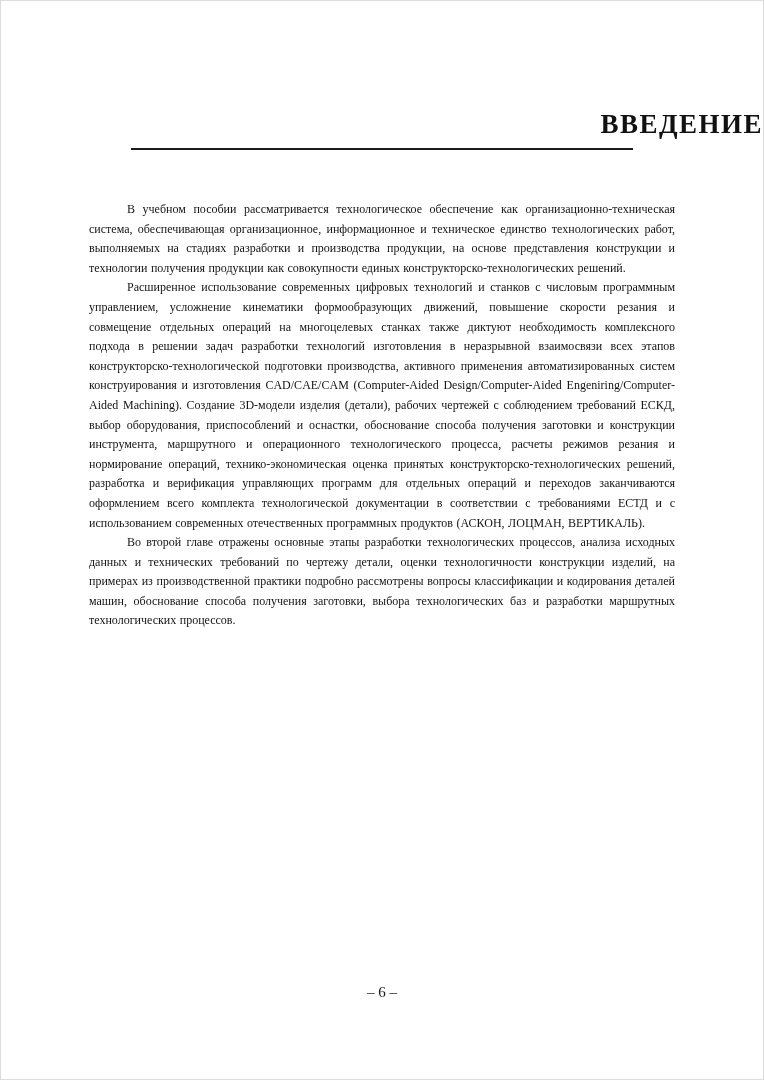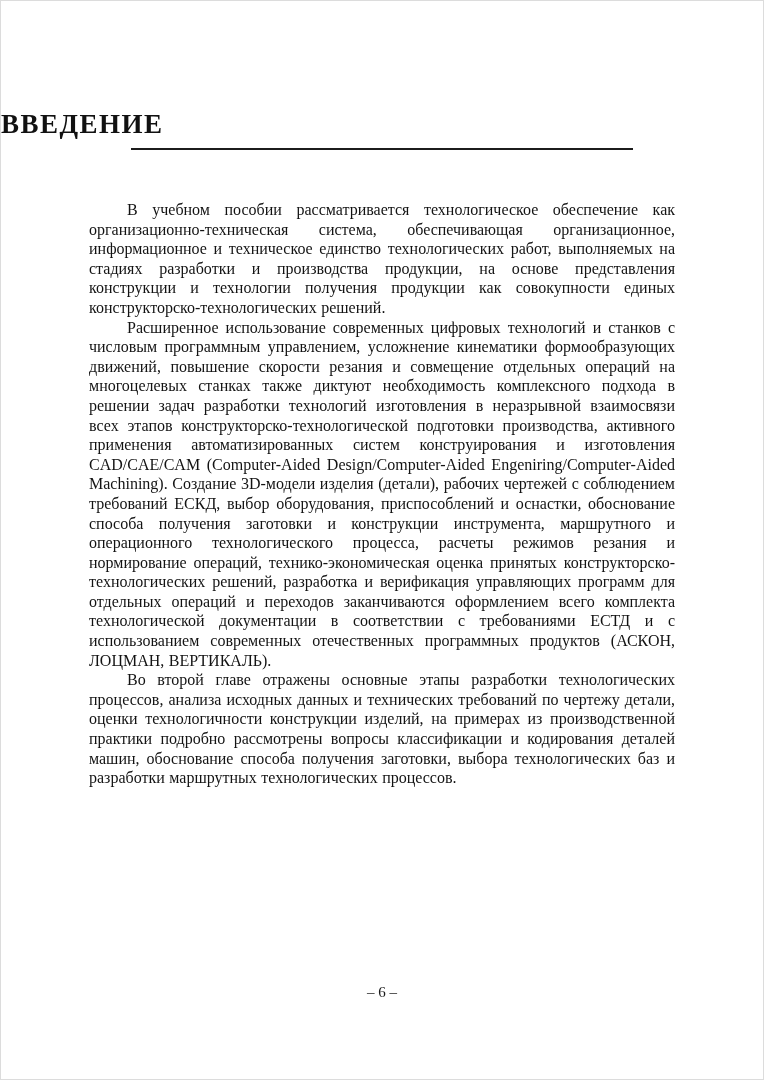--- a/index.html
+++ b/index.html
@@ -14,36 +14,36 @@
     box-sizing: border-box;
     background: #ffffff;
     border: 1px solid #dcdcdc;
     font-family: "Liberation Serif", "DejaVu Serif", serif;
     color: #131313;
     overflow: hidden;
   }
   .title {
     margin: 0;
     padding-top: 108px;
-    text-align: left;
+    text-align: right;
     font-family: "Liberation Serif", "DejaVu Serif", serif;
     font-weight: bold;
     font-size: 27px;
     letter-spacing: 1.5px;
     color: #111111;
   }
   .title-rule {
     width: 502px;
     height: 0;
     border-top: 2px solid #1c1c1c;
     margin: 8px auto 0 auto;
   }
   .body-text {
     margin: 50px 88px 0 88px;
-    font-size: 16px;
+    font-size: 12px;
     line-height: 19.6px;
     text-align: justify;
   }
   .body-text p {
     margin: 0;
     text-indent: 38px;
     word-spacing: 0.5px;
   }
   .page-footer {
     position: absolute;

